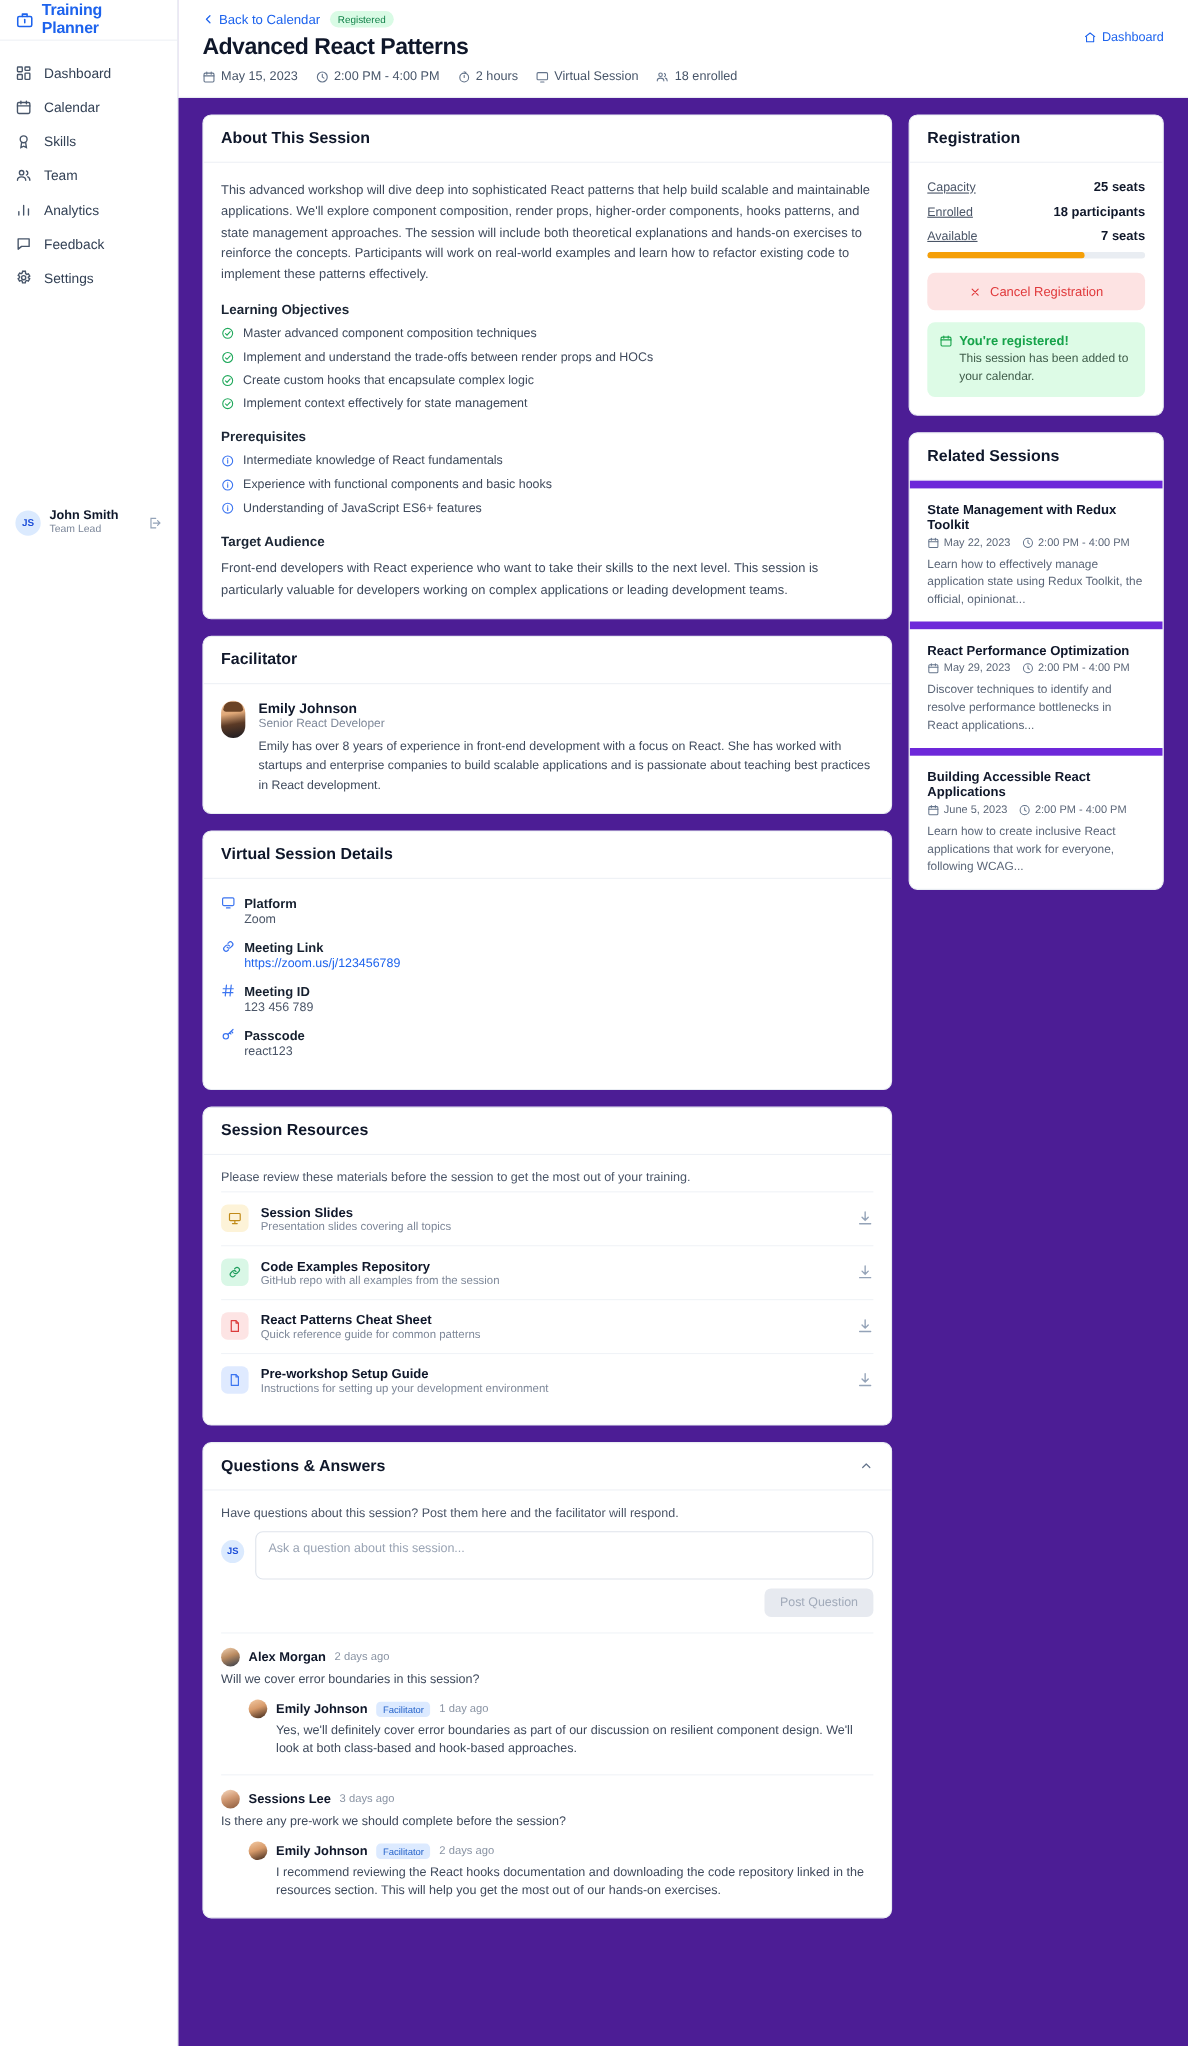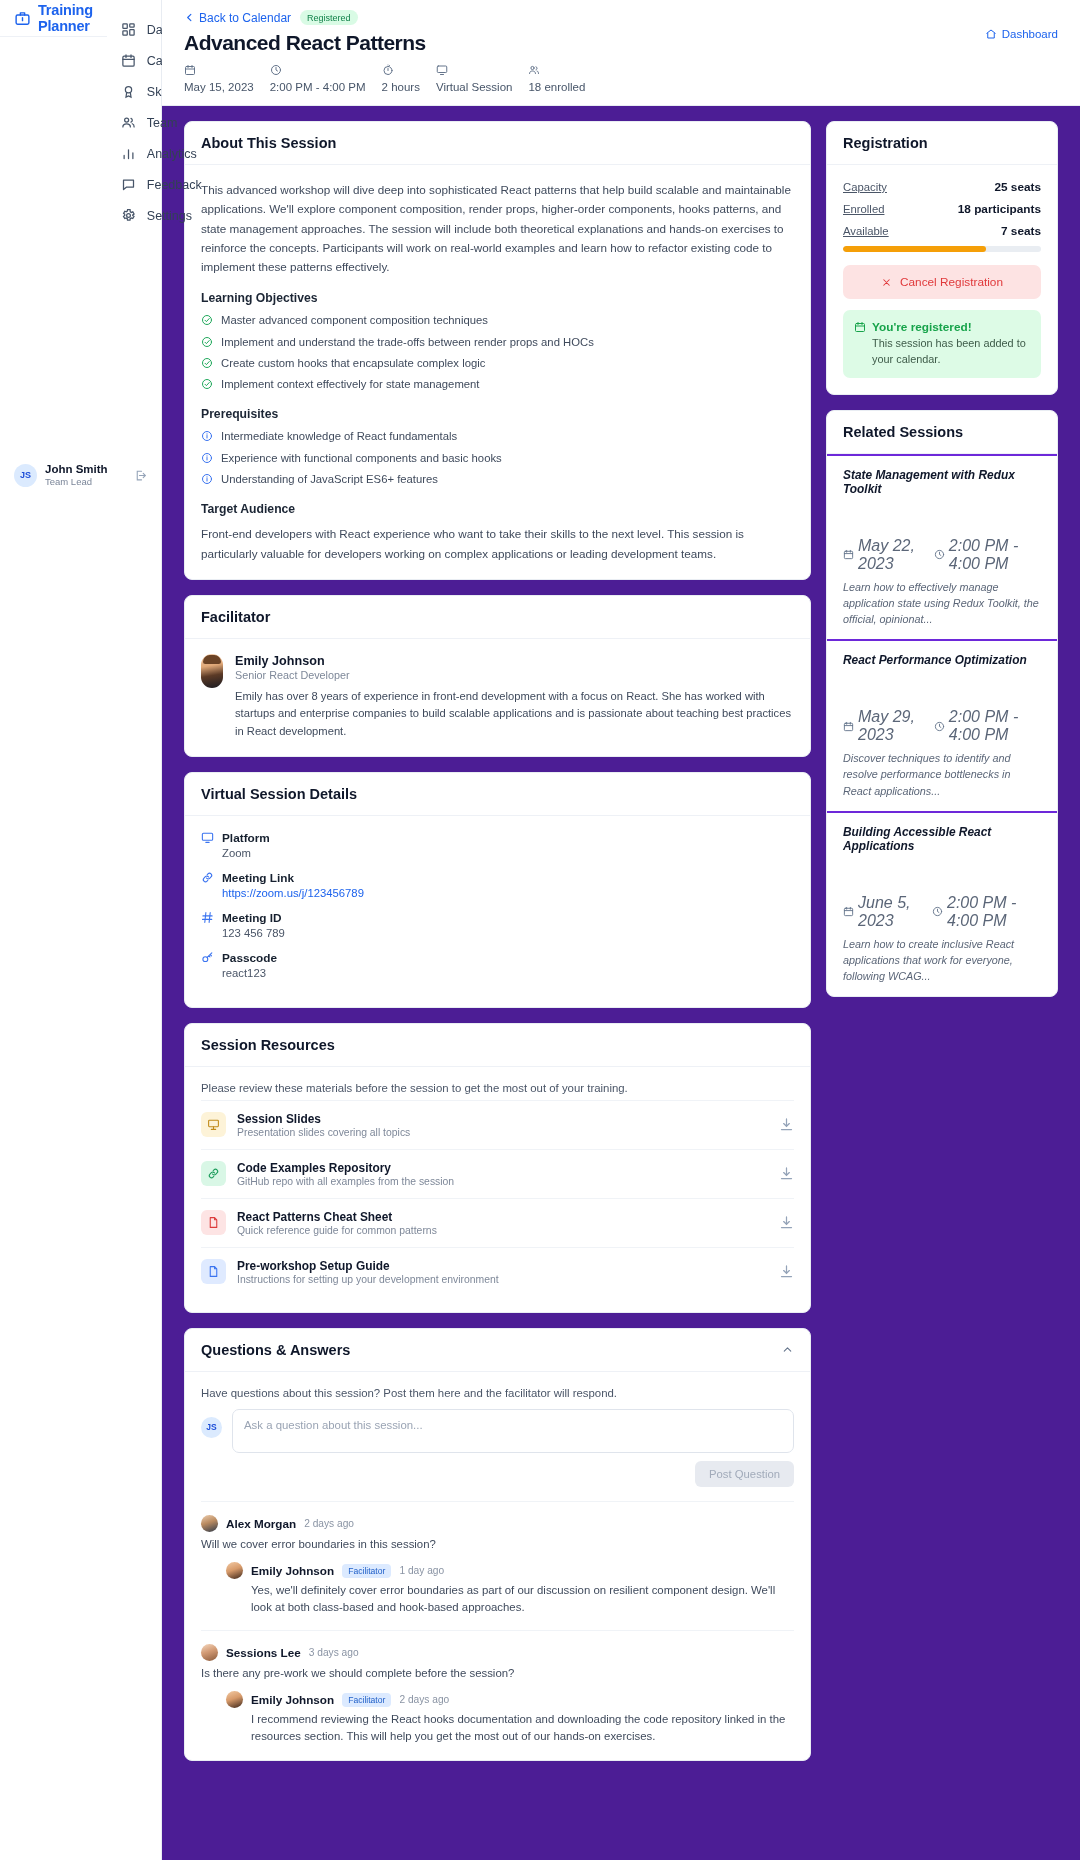--- a/index.html
+++ b/index.html
@@ -11,21 +11,21 @@
     font-size: 13px;
     -webkit-font-smoothing: antialiased;
   }
   .app { display: flex; width: 1080px; height: 1860px; }
 
   
   .sidebar {
     width: 162px; flex: 0 0 162px;
     background: #ffffff;
     border-right: 1px solid #e8ecf2;
-    display: flex; flex-direction: row;
+    display: flex; flex-direction: column;
     position: relative;
   }
   .brand {
     height: 37px; display: flex; align-items: center; gap: 7px;
     padding: 0 14px; border-bottom: 1px solid #eef1f6;
   }
   .brand-name { color: #1d63ed; font-weight: bold; font-size: 14.5px; letter-spacing: -.2px; }
   .nav { padding: 14px 0 0 0; display: flex; flex-direction: column; }
   .nav-item {
     display: flex; align-items: center; gap: 11px;
@@ -56,21 +56,21 @@
     padding: 10px 22px 12px 22px; position: relative;
   }
   .crumbline { display: flex; align-items: center; gap: 9px; }
   .back-link { display:flex; align-items:center; gap:4px; color:#1d63ed; font-size:12px; cursor:pointer; }
   .badge-registered {
     background: #d9fbe5; color: #12824a; font-size: 9px;
     padding: 2.5px 7px; border-radius: 9px; font-weight: 500;
   }
   .page-title { font-size: 21px; font-weight: bold; letter-spacing: -.5px; margin-top: 6px; color:#0f172a;}
   .meta-row { display: flex; align-items: center; gap: 16px; margin-top: 9px; }
-  .meta { display: flex; align-items: flex-start; gap: 5px; font-size: 11.5px; color: #475569; flex-direction: column; }
+  .meta { display: flex; align-items: flex-end; gap: 5px; font-size: 11.5px; color: #475569; }
   .meta .ico { width: 12px; height: 12px; color: #64748b; }
   .topbar-right {
     position: absolute; right: 22px; top: 28px;
     display: flex; align-items: center; gap: 5px;
     color: #1d63ed; font-size: 11.5px; cursor: pointer;
   }
 
   .content { flex: 1; display: flex; gap: 15px; padding: 15px 22px 20px 22px; align-items: flex-start; }
   .col-left { flex: 1 1 auto; min-width: 0; display: flex; flex-direction: column; gap: 15px; }
   .col-right { flex: 0 0 232px; display: flex; flex-direction: column; gap: 15px; }
@@ -174,25 +174,25 @@
     font-family: "Liberation Sans", sans-serif; cursor: pointer;
   }
   .alert-ok {
     margin-top: 11px; background: #ddfbe6; border-radius: 7px; padding: 10px 11px;
   }
   .alert-title { display: flex; align-items: center; gap: 6px; color: #16a34a; font-size: 11.8px; font-weight: bold; }
   .alert-title .ico { width: 12px; height: 12px; }
   .alert-sub { font-size: 10.9px; color: #3f5c4a; margin-left: 18px; margin-top: 2px; line-height: 1.45; }
 
   
-  .rel-item { padding: 12px 16px; border-top: 2px solid #6d28d9; cursor: pointer; font-style: italic; }
+  .rel-item { padding: 12px 16px; border-top: 7px solid #6d28d9; cursor: pointer; }
   .rel-item:first-of-type { border-top: none; }
   .rel-title { font-size: 11.9px; font-weight: bold; color: #0f172a; }
   .rel-meta { display: flex; align-items: center; gap: 10px; margin-top: 4px; }
-  .rel-meta .m { display: flex; align-items: center; gap: 4px; font-size: 16px; color: #5b6678; margin-top: 37px; }
+  .rel-meta .m { display: flex; align-items: center; gap: 4px; font-size: 10px; color: #5b6678; }
   .rel-meta .ico { width: 11px; height: 11px; color: #64748b; }
   .rel-desc { font-size: 10.8px; color: #5b6678; line-height: 1.5; margin-top: 6px; }
   .chev { width: 13px; height: 13px; color: #64748b; cursor: pointer; }
   svg { display: block; }
 </style>
 </head>
 <body>
 
 <div class="app">
 

